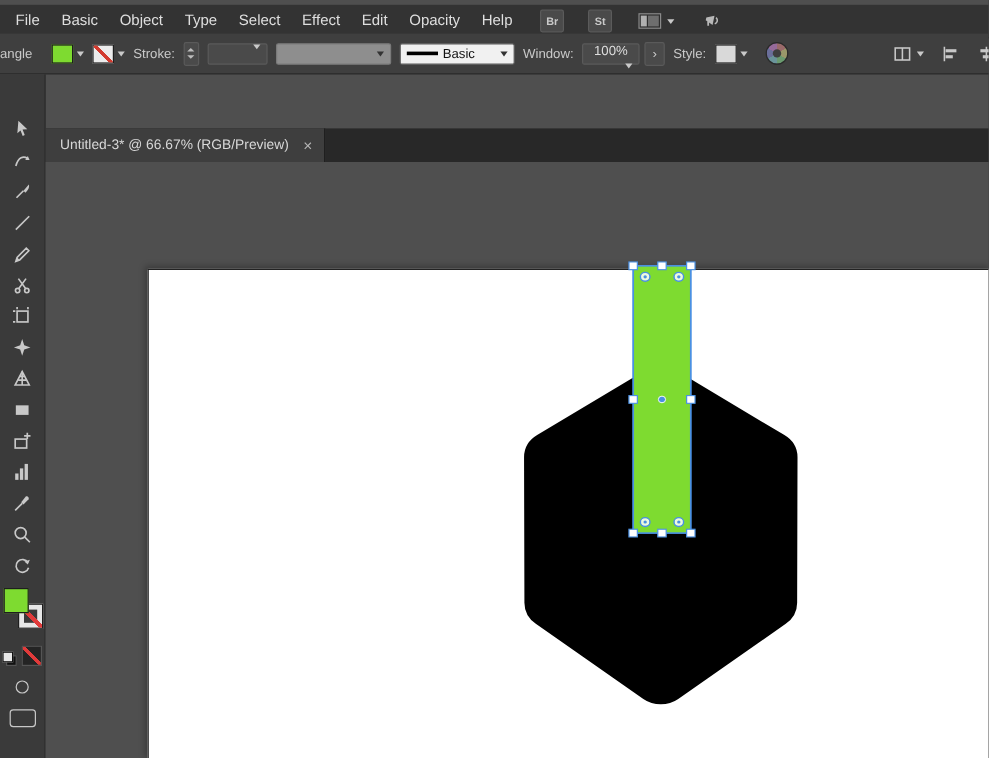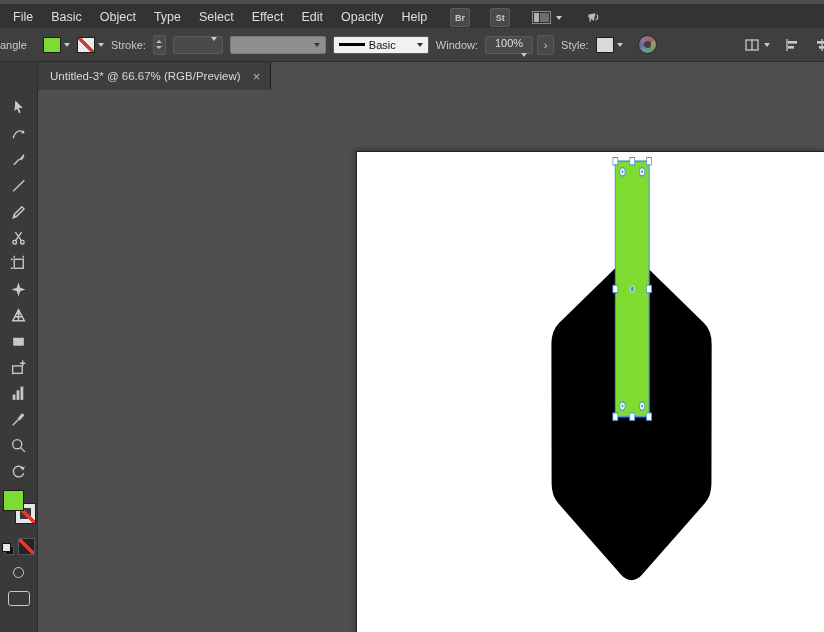--- a/index.html
+++ b/index.html
@@ -77,21 +77,21 @@
   .minirow{display:flex;align-items:flex-end;gap:4px;margin-top:8px;flex:none;}
   .minidef{position:relative;width:12px;height:12px;}
   .minidef .a{position:absolute;left:0;top:0;width:7px;height:7px;background:#E6E6E6;border:1px solid #111;z-index:2;}
   .minidef .b{position:absolute;right:0;bottom:0;width:7px;height:7px;background:#111;border:1px solid #555;}
   .nonebtn{width:15px;height:15px;background:#242424;border:1px solid #555;position:relative;}
   .nonebtn::after{content:"";position:absolute;inset:0;
       background:linear-gradient(45deg,transparent 42%,#E03A3A 42%,#E03A3A 58%,transparent 58%);}
   .graddot{width:9px;height:9px;border-radius:50%;border:1.5px solid #C8C8C8;margin-top:8px;flex:none;}
   .screenmode{width:20px;height:13px;border:1.5px solid #C8C8C8;border-radius:3px;margin-top:9px;flex:none;}
 
-  .workarea{flex:1;display:flex;flex-direction:row;min-width:0;}
+  .workarea{flex:1;display:flex;flex-direction:column;min-width:0;margin-top:45px;}
   .tabbar{height:28px;background:#282828;display:flex;align-items:stretch;flex:none;}
   .tab{background:#3E3E3E;color:#D8D8D8;font-size:11.5px;display:flex;align-items:center;
        gap:12px;padding:0 10px 0 12px;border-right:1px solid #1F1F1F;cursor:pointer;}
   .tabclose{color:#B5B5B5;font-size:13px;line-height:1;cursor:pointer;}
   .canvas{flex:1;position:relative;background:#4F4F4F;overflow:hidden;}
   .artboard{position:absolute;left:85px;top:89px;right:-2px;bottom:-2px;background:#FFFFFF;
             border-top:1px solid #222;border-left:1px solid #222;
             box-shadow:-2px -2px 5px rgba(0,0,0,0.25);}
   .art{position:absolute;inset:0;width:100%;height:100%;}
   .art .h{fill:#FFFFFF;stroke:#4A90E2;stroke-width:1;}

